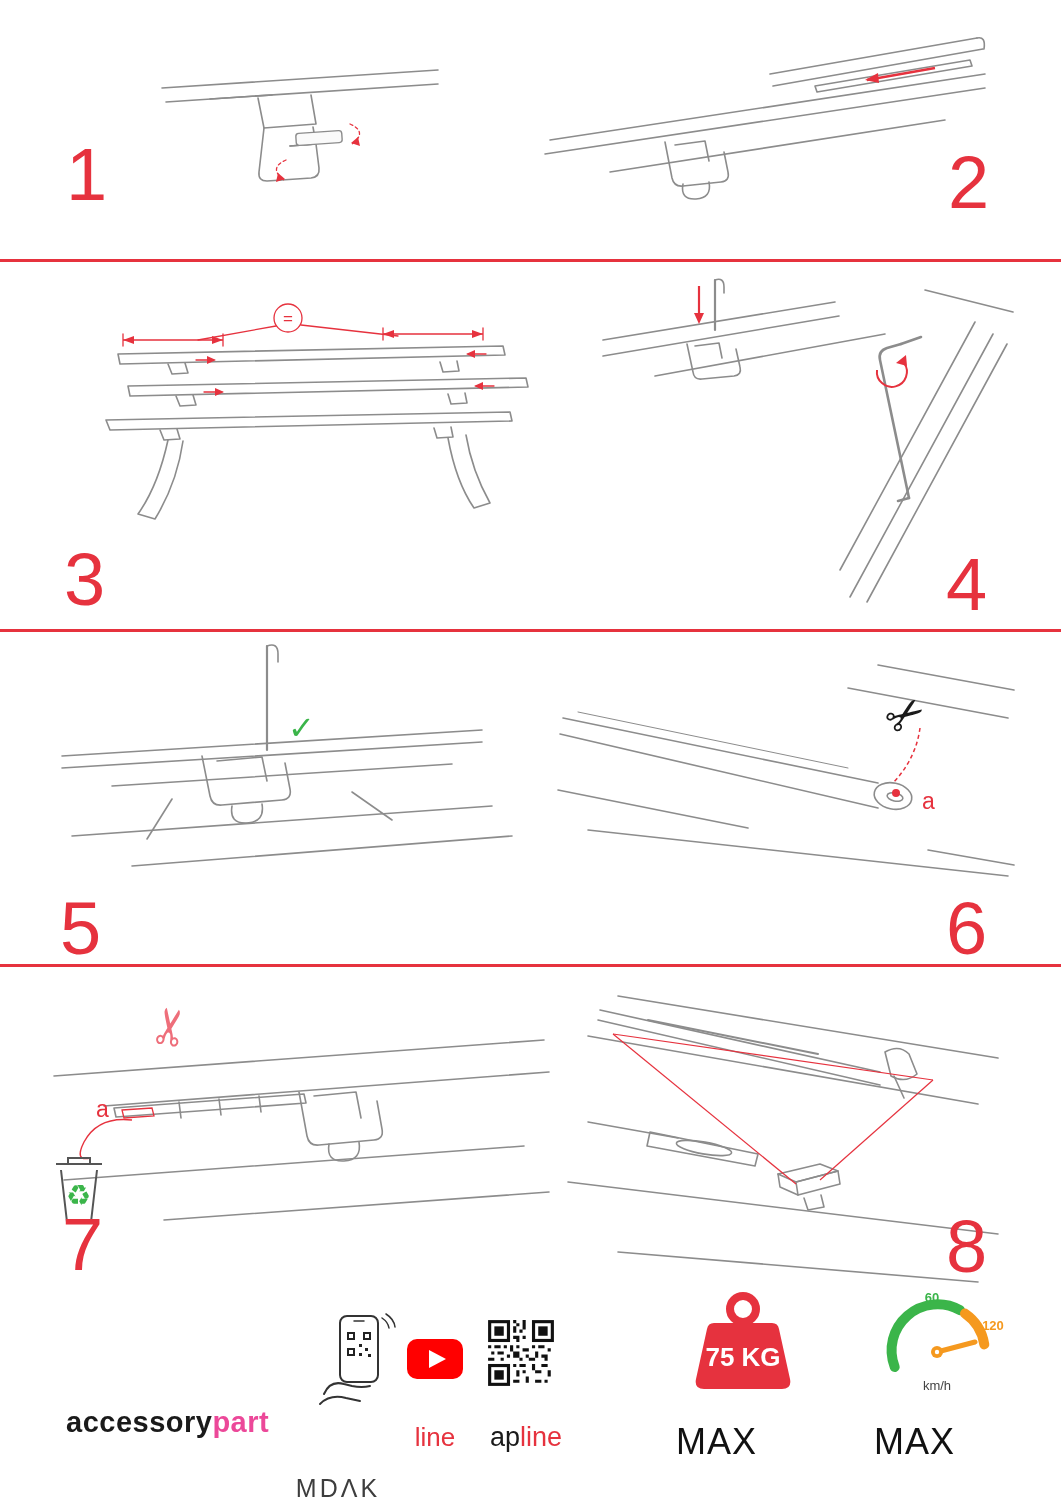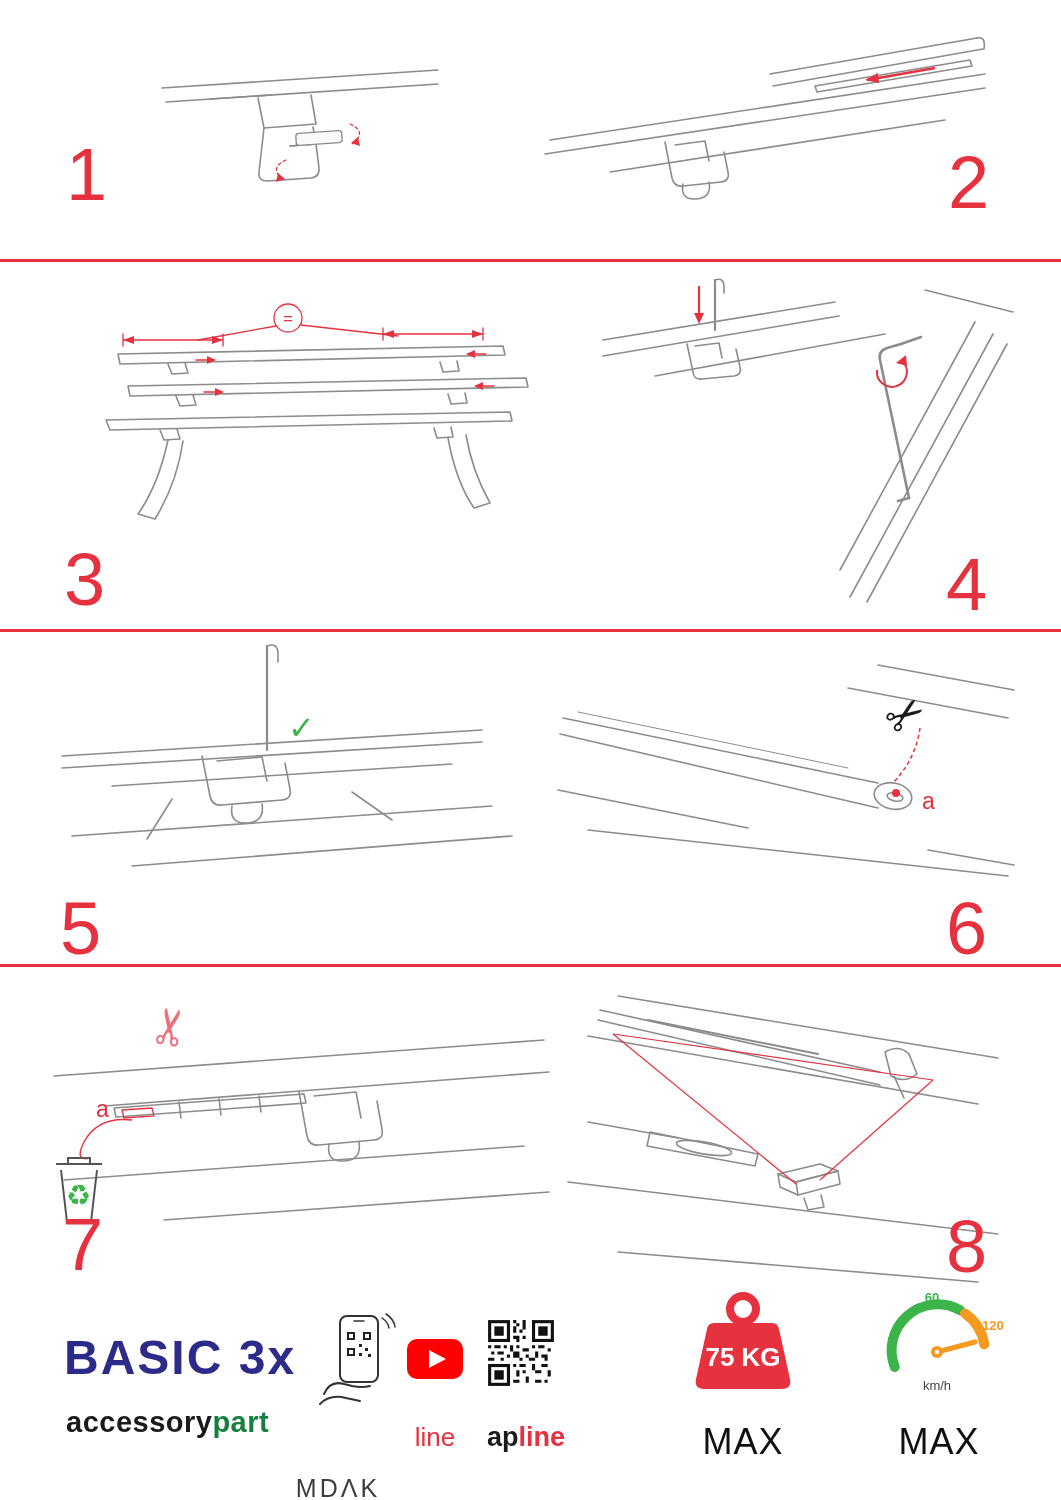--- a/index.html
+++ b/index.html
@@ -9,23 +9,23 @@
   .abs { position: absolute; }
   .divider { position: absolute; left: 0; width: 1061px; height: 3px; background: #e6323e; }
   .num { position: absolute; color: #e6323e; font-size: 74px; font-weight: 400; line-height: 1; letter-spacing: 1px; }
   .glyph { position: absolute; font-family: "DejaVu Sans", sans-serif; line-height: 1; }
   .lbl-a { position: absolute; color: #e6323e; font-size: 23px; font-weight: 400; }
   svg { display: block; }
   .sketch { stroke: #8c8c8c; fill: none; stroke-width: 1.6; stroke-linecap: round; stroke-linejoin: round; }
   .red-line { stroke: #e6323e; fill: none; stroke-width: 1.3; stroke-linecap: round; }
   .brand-title { position: absolute; color: #2d2b8a; font-size: 48px; font-weight: 700; letter-spacing: 2px; line-height: 1; }
   .brand-sub { position: absolute; font-size: 29px; font-weight: 700; letter-spacing: 0.5px; line-height: 1; color: #1a1a1a; }
-  .brand-sub .red { color: #15803d; text-align: right; }
+  .brand-sub .red { color: #ec4899; text-align: right; }
   .partner { position: absolute; text-align: center; line-height: 1; }
-  .max-label { position: absolute; text-align: center; font-size: 36px; color: #111; letter-spacing: 1px; line-height: 1; }
+  .max-label { position: absolute; text-align: left; font-size: 36px; color: #111; letter-spacing: 1px; line-height: 1; }
 </style>
 </head>
 <body>
 
 <div class="page">
 
   <div class="num" style="left:66px; top:138px;">1</div>
 
   <svg class="abs" style="left:150px; top:48px;" width="300" height="195" viewBox="0 0 300 195">
     <g class="sketch">
@@ -227,21 +227,20 @@
     </g>
     <g stroke="#e6323e" stroke-width="1.2" fill="none">
       <path d="M55 62 L375 108"></path>
       <path d="M55 62 L238 212"></path>
       <path d="M375 108 L262 208"></path>
     </g>
   </svg>
 
   <div class="num" style="left:946px; top:1210px;">8</div>
 
-  <div class="brand-title" style="left:64px; top:1334px;">BASIC 3x</div>
   <div class="brand-sub" style="left:66px; top:1408px;">
     <span>accessory</span><span class="red">part</span>
   </div>
 
   <svg class="abs" style="left:316px; top:1312px;" width="84" height="96" viewBox="0 0 84 96">
     <g stroke="#333" fill="#fff" stroke-width="2" stroke-linecap="round" stroke-linejoin="round">
       <rect x="24" y="4" width="38" height="66" rx="7"></rect>
       <path d="M38 9 h10" stroke-width="1.5"></path>
       <path d="M8 82 q6 -14 20 -10 l8 2 q10 2 18 0" fill="none"></path>
       <path d="M4 92 q10 -10 26 -6 l14 3" fill="none"></path>
@@ -280,21 +279,21 @@
         <rect x="3" y="45" width="15" height="15" fill="#fff"></rect>
         <rect x="6" y="48" width="9" height="9"></rect>
       <path d="M24 0h3v3h-3z M33 0h3v3h-3z M27 3h3v3h-3z M33 3h3v6h-3z M24 6h3v6h-3z M30 9h3v3h-3z M24 15h6v3h-6z M33 15h3v3h-3z M27 18h3v3h-3z
                M0 24h3v3H0z M6 24h6v3H6z M15 24h3v3h-3z M21 24h3v6h-3z M27 24h3v3h-3z M33 27h6v3h-6z M42 24h3v3h-3z M48 24h6v3h-6z M57 27h3v3h-3z
                M3 30h3v3H3z M9 30h6v3H9z M18 33h3v3h-3z M24 30h6v6h-6z M36 33h3v3h-3z M45 30h3v6h-3z M51 33h6v3h-6z
                M0 36h6v3H0z M12 36h3v3h-3z M30 36h3v3h-3z M39 36h6v3h-6z M54 36h3v3h-3z
                M24 42h3v3h-3z M30 42h6v3h-6z M42 42h3v6h-3z M51 42h6v3h-6z M27 48h3v6h-3z M33 48h3v3h-3z M45 48h6v3h-6z M57 48h3v6h-3z
                M24 57h6v3h-6z M36 54h3v6h-3z M45 57h6v3h-6z M54 57h3v3h-3z"></path>
     </g>
   </svg>
-  <div class="partner" style="left:480px; top:1424px; width:92px; font-size:27px; font-weight:700;text-align:center;">
+  <div class="partner" style="left:480px; top:1424px; width:92px; font-size:27px; font-weight:400;text-align:center;">
     <span style="color:#1a1a1a;">ap</span><span style="color:#e6323e;">line</span>
   </div>
 
   <svg class="abs" style="left:676px; top:1290px;" width="134" height="116" viewBox="0 0 134 116">
     <circle cx="67" cy="19" r="13" fill="none" stroke="#e6323e" stroke-width="8"></circle>
     <path d="M38 33 L96 33 Q102 33 103 39 L114 89 Q116 99 106 99 L28 99 Q18 99 20 89 L31 39 Q32 33 38 33 Z" fill="#e6323e"></path>
     <text x="67" y="76" text-anchor="middle" font-size="26" font-weight="700" fill="#ffffff" font-family="Liberation Sans, sans-serif">75 KG</text>
   </svg>
   <div class="max-label" style="left:676px; top:1424px; width:134px;">MAX</div>
 

